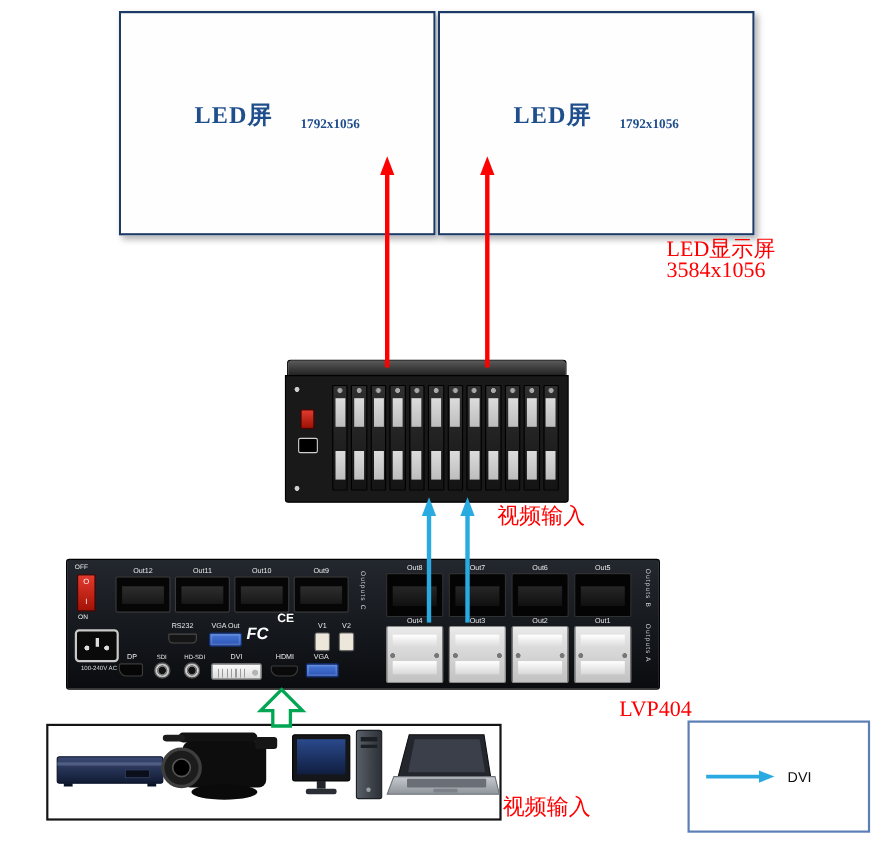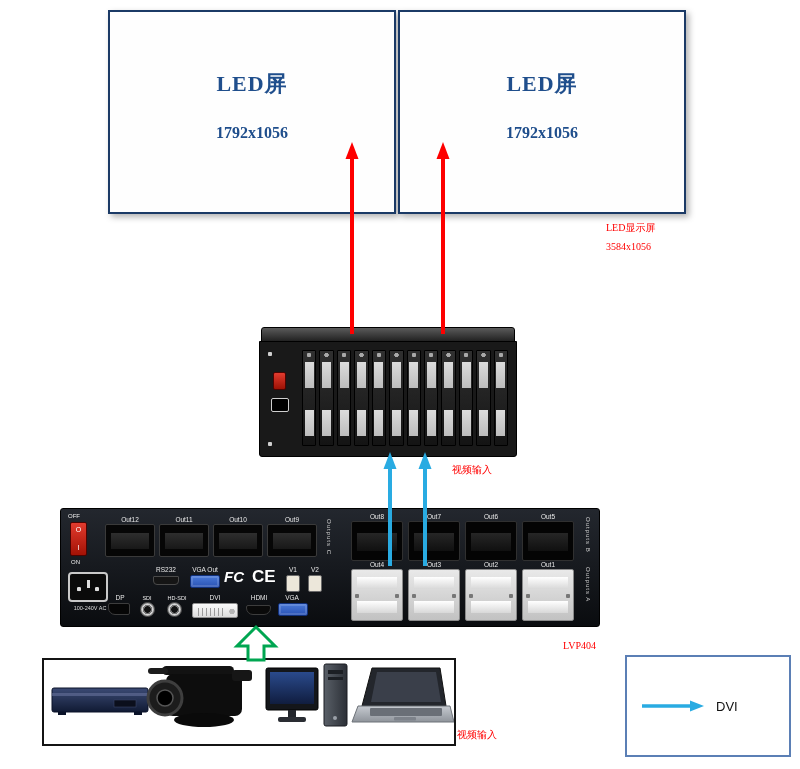--- a/index.html
+++ b/index.html
@@ -3,25 +3,25 @@
 <meta charset="utf-8">
 <style>
   * { margin:0; padding:0; box-sizing:border-box; }
   body { background:#ffffff; font-family:"Liberation Sans","DejaVu Sans",sans-serif; }
   .canvas { position:relative; width:800px; height:769px; background:#ffffff; overflow:hidden; }
   .abs { position:absolute; }
 
   
   .wall { left:108px; top:10px; width:578px; height:204px; display:flex; gap:2px;
           filter:drop-shadow(3px 3px 3px rgba(0,0,0,0.30)); }
-  .panel { flex:1; border:2px solid #1b3a66; background:#fefefe; display:flex; flex-direction:column;
+  .panel { flex:1; border:2px solid #1b3a66; background:#fefefe; display:flex; flex-direction:row;
            align-items:center; justify-content:center; gap:25px; transform:translateZ(0); }
   .panel-title { font-family:"Liberation Serif","DejaVu Serif",serif; font-weight:bold; font-size:22px; color:#1f4e8c; letter-spacing:1px; margin-top:-14px;}
-  .panel-res   { font-family:"Liberation Serif","DejaVu Serif",serif; font-weight:bold; font-size:16px; color:#1f4e8c; }
-  .red-caption { font-family:"Liberation Serif","DejaVu Serif",serif; color:#ff0000; font-size:10px; line-height:19px; white-space:nowrap; }
+  .panel-res   { font-family:"Liberation Serif","DejaVu Serif",serif; font-weight:bold; font-size:12px; color:#1f4e8c; }
+  .red-caption { font-family:"Liberation Serif","DejaVu Serif",serif; color:#ff0000; font-size:20px; line-height:19px; white-space:nowrap; }
 
   
   .chassis { left:259px; top:327px; width:258px; height:130px; }
   .ch-lid  { position:absolute; top:0; left:2px; right:2px; height:15px;
              background:linear-gradient(#5a5a5a,#222); border:1px solid #000; border-radius:3px 3px 0 0; }
   .ch-body { position:absolute; top:14px; left:0; right:0; bottom:0;
              background:#191919; border:1px solid #000; border-radius:0 0 3px 3px; }
   .ch-left { position:absolute; left:0; top:0; bottom:0; width:40px;
              background-image:radial-gradient(circle at 10px 12px,#cfcfcf 2px,transparent 2.5px),
                               radial-gradient(circle at 10px calc(100% - 12px),#cfcfcf 2px,transparent 2.5px); }
@@ -71,21 +71,21 @@
               linear-gradient(#e9e9e9,#c2c2c2); }
   .vlab { writing-mode:vertical-rl; font-size:6px; color:#cfcfcf; letter-spacing:1px; white-space:nowrap; }
   .vlab-c { left:265px; top:10px; }
   .vlab-b { left:524px; top:8px; }
   .vlab-a { left:524px; top:58px; }
   .rs232-port { left:92px; top:67px; width:26px; height:9px; background:#151515;
                 border:1px solid #4a4a4a; border-radius:1px 1px 4px 4px; }
   .vga-port { width:30px; height:13px; border:1px solid #10307c; border-radius:2px;
               background:linear-gradient(#4a79d8,#2a53b4); box-shadow:inset 0 0 0 2px rgba(255,255,255,0.15); }
   .fcc-mark { left:163px; top:59px; color:#fff; font-size:15px; font-weight:bold; font-style:italic; }
-  .ce-mark  { left:191px; top:58px; color:#fff; font-size:17px; font-weight:bold; }
+  .ce-mark  { left:191px; top:47px; color:#fff; font-size:11px; font-weight:bold; }
   .vport { width:14px; height:17px; background:#ece7da; border:1px solid #6a6a6a; border-radius:2px; }
   .dp-port { left:47px; top:94px; width:22px; height:12px; background:#060606;
              border:1px solid #3d3d3d; border-radius:2px 2px 2px 7px; }
   .bnc { width:15px; height:15px; border-radius:50%; border:1px solid #555;
          background:radial-gradient(circle,#111 3px,#777 3.5px 4.5px,#d9d9d9 5px,#8a8a8a 7px); }
   .dvi-white { width:46px; height:15px; border:1px solid #8f8f8f; border-radius:2px;
                background:
                  repeating-linear-gradient(90deg,#9a9a9a 0 1px,transparent 1px 4px) 5px 4px / 26px 8px no-repeat,
                  radial-gradient(circle at 39px 7.5px,#b5b5b5 2.5px,transparent 3px),
                  linear-gradient(#fbfbfb,#dcdcdc); }

